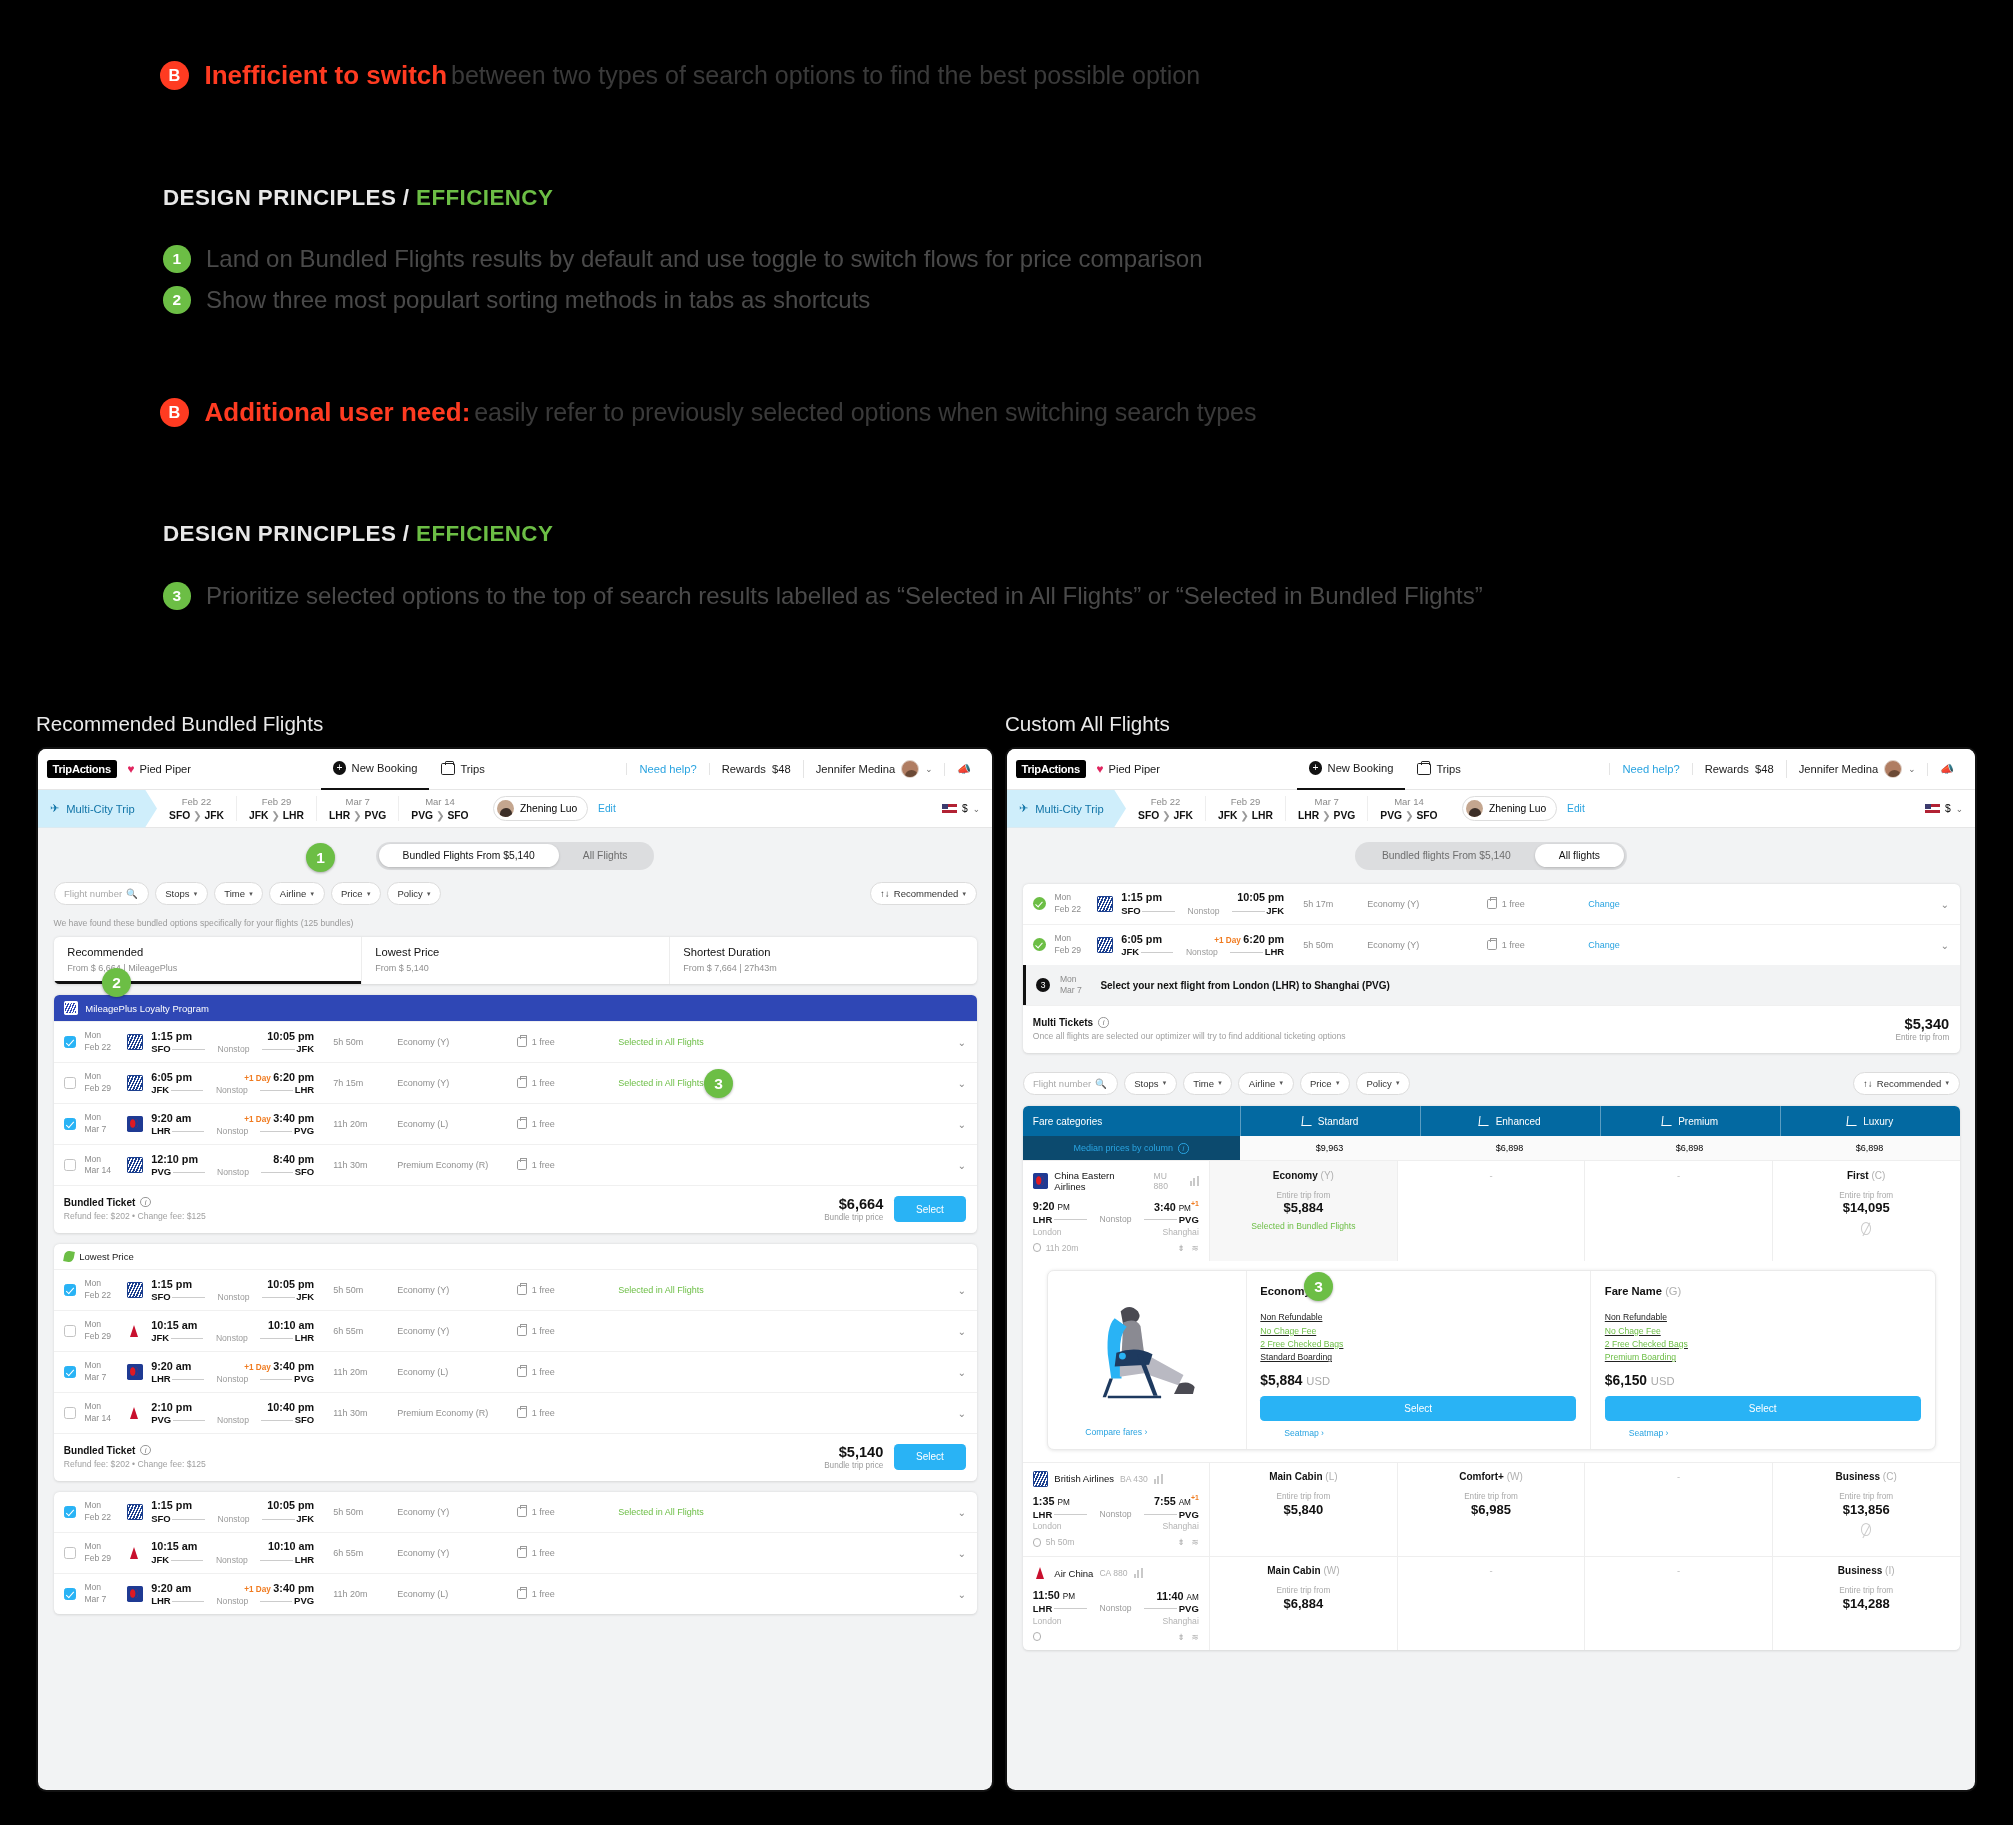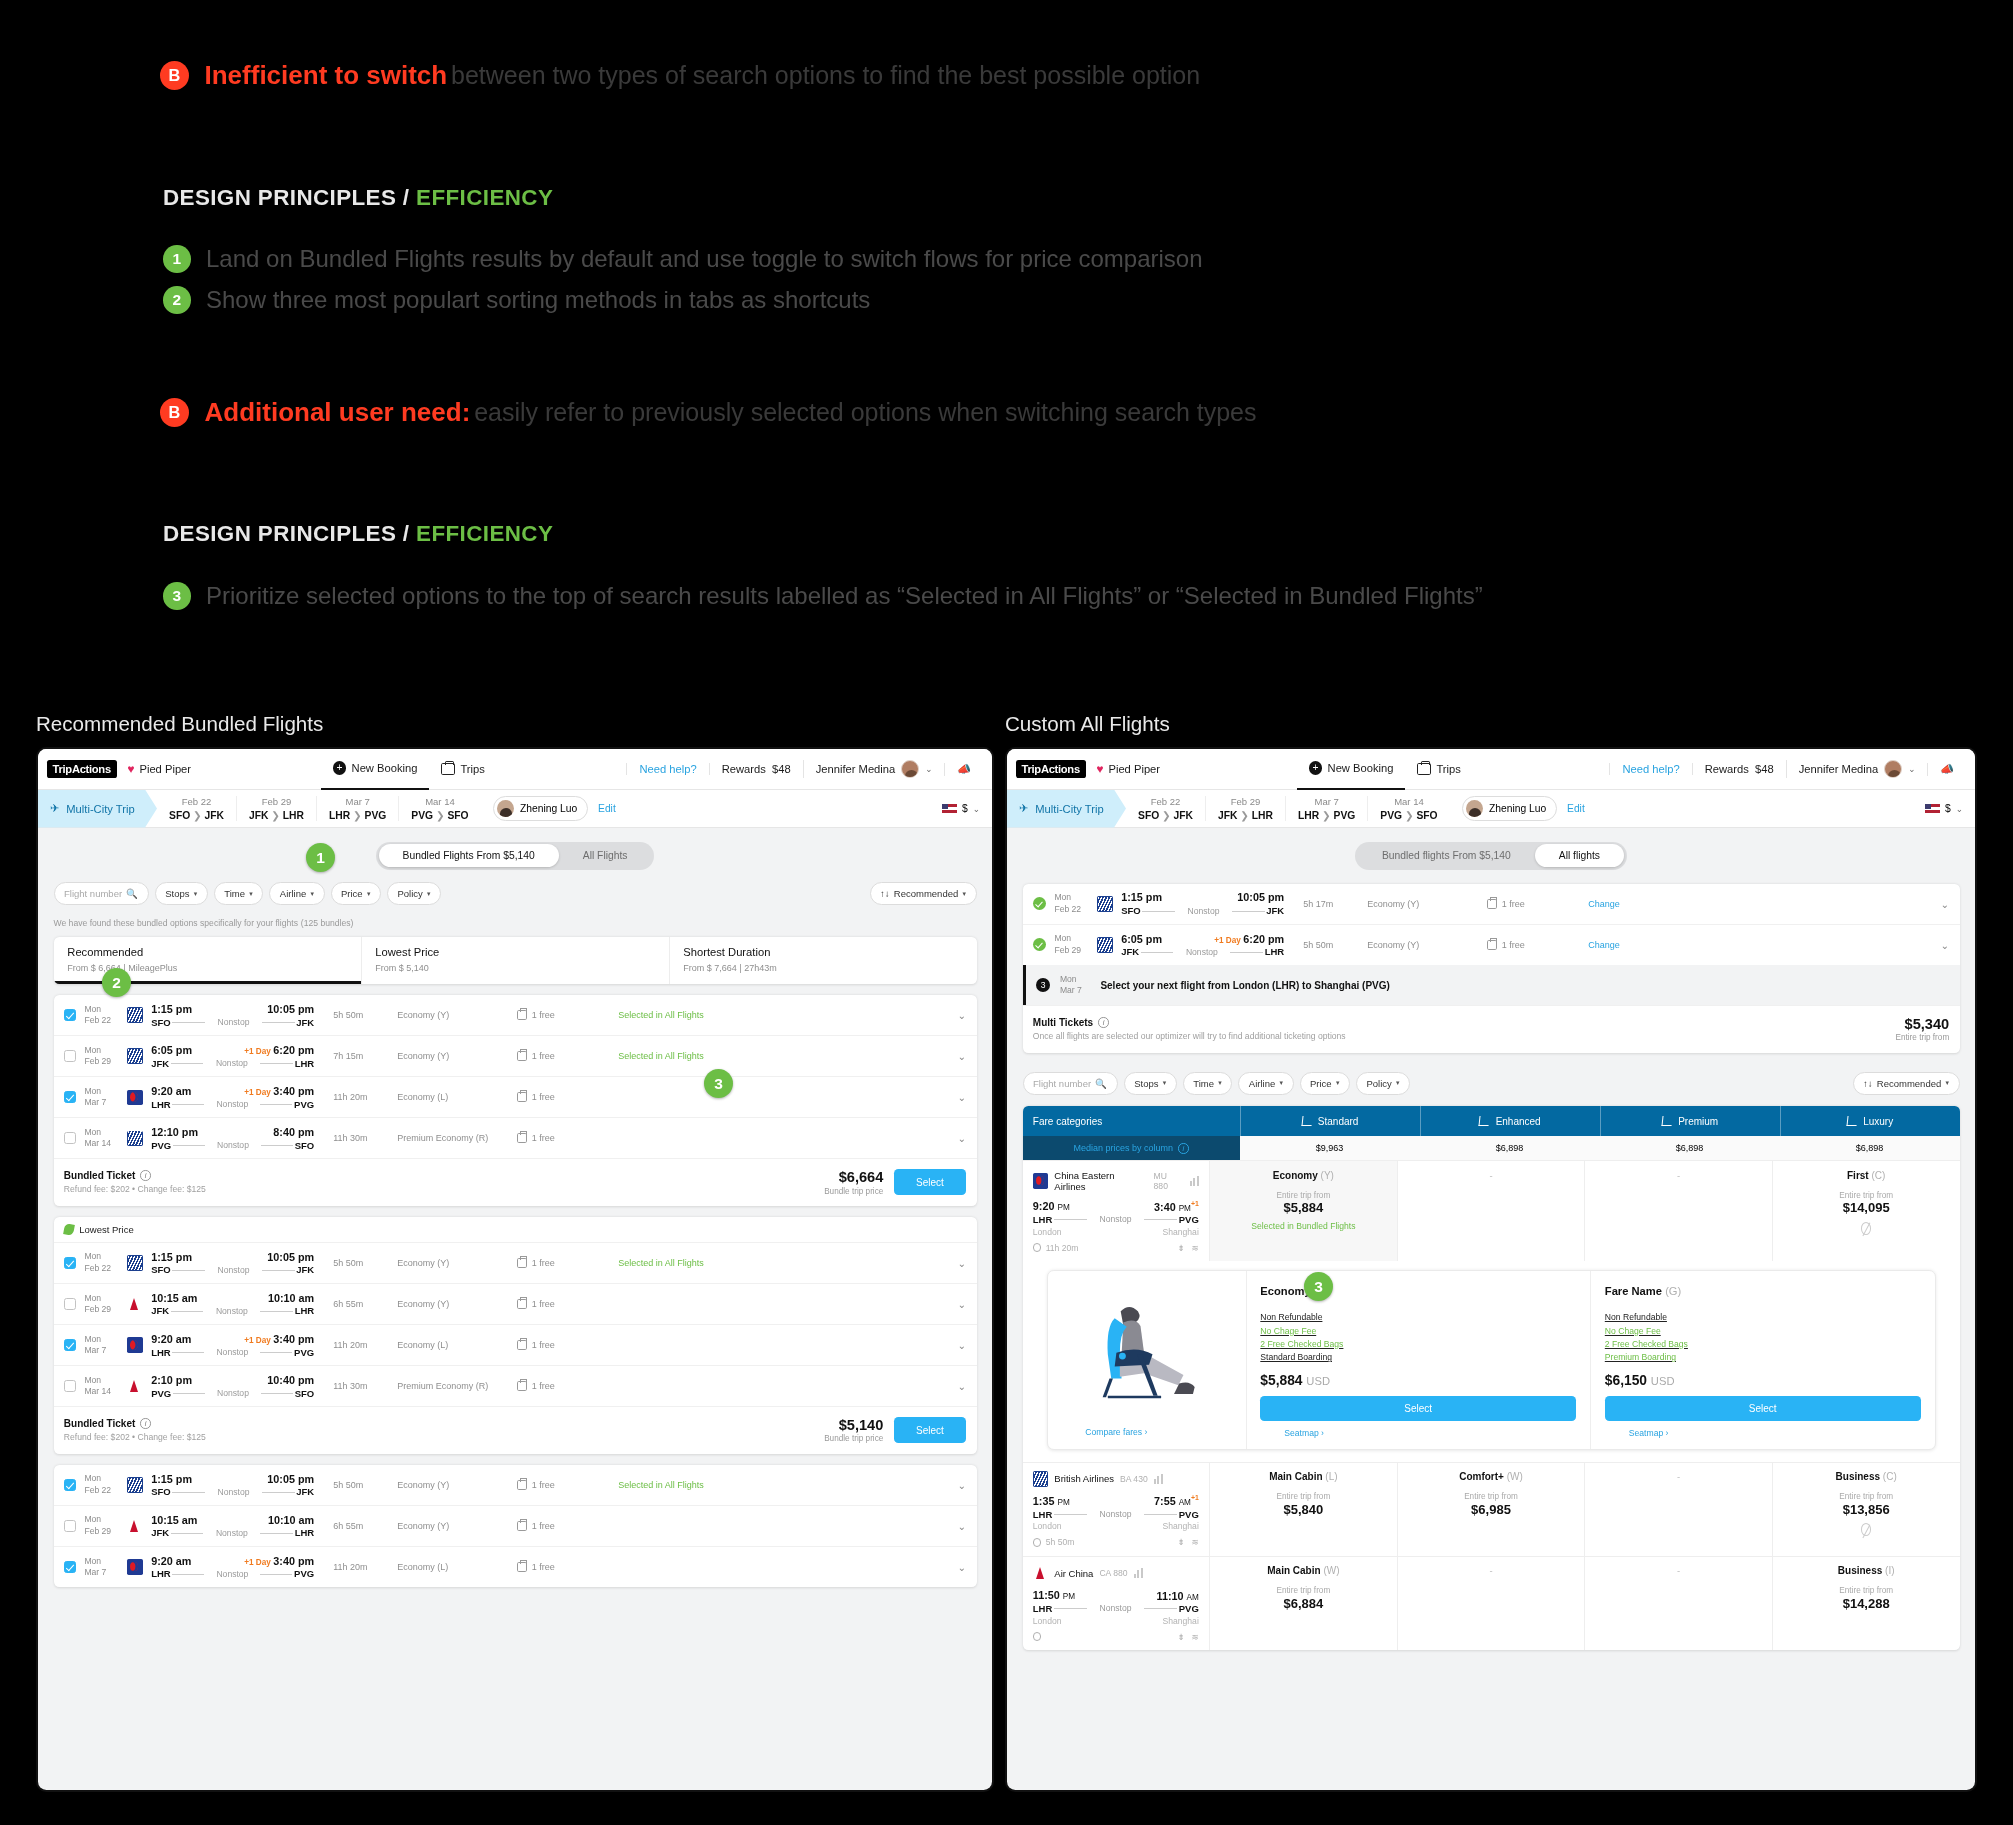--- a/index.html
+++ b/index.html
@@ -405,20 +405,26 @@
         <div class="s">From $ 5,140</div>
       </div>
       <div class="sorttab">
         <div class="t">Shortest Duration</div>
         <div class="s">From $ 7,664  |  27h43m</div>
       </div>
     </div>
 
     <div id="left-bundles">
         <div class="card">
+          <div class="card-head-blue">
+      <span class="mini-logo">
+              <i></i>
+            </span>
+      <span>MileagePlus Loyalty Program</span>
+          </div>
           <div class="frow">
     <div class="cb ck"></div>
     <div class="dtcol">
               <div>Mon</div>
               <div>Feb 22</div>
             </div>
     <div class="alogo al-united"></div>
     <div class="times">
       <div class="r1">
                 <span>1:15 pm</span>
@@ -1069,21 +1075,21 @@
       <span>Air China</span>
       <span class="fn">CA 880</span>
       <span class="bars">
                   <i style="height:4.3px"></i>
                   <i style="height:7.7px"></i>
                   <i style="height:9.5px"></i>
                 </span>
     </div>
     <div class="fl-times">
       <span><span>11:50</span> <span class="ampm">PM</span></span>
-      <span><span>11:10</span> <span class="ampm">AM</span><span class="sup"></span></span>
+      <span><span>11:40</span> <span class="ampm">AM</span><span class="sup"></span></span>
     </div>
     <div class="fl-route">
       <span>LHR</span>
       <span class="nonstop">Nonstop</span>
       <span>PVG</span>
     </div>
     <div class="fl-city">
       <span>London</span>
                 <span>Shanghai</span>
               </div>

